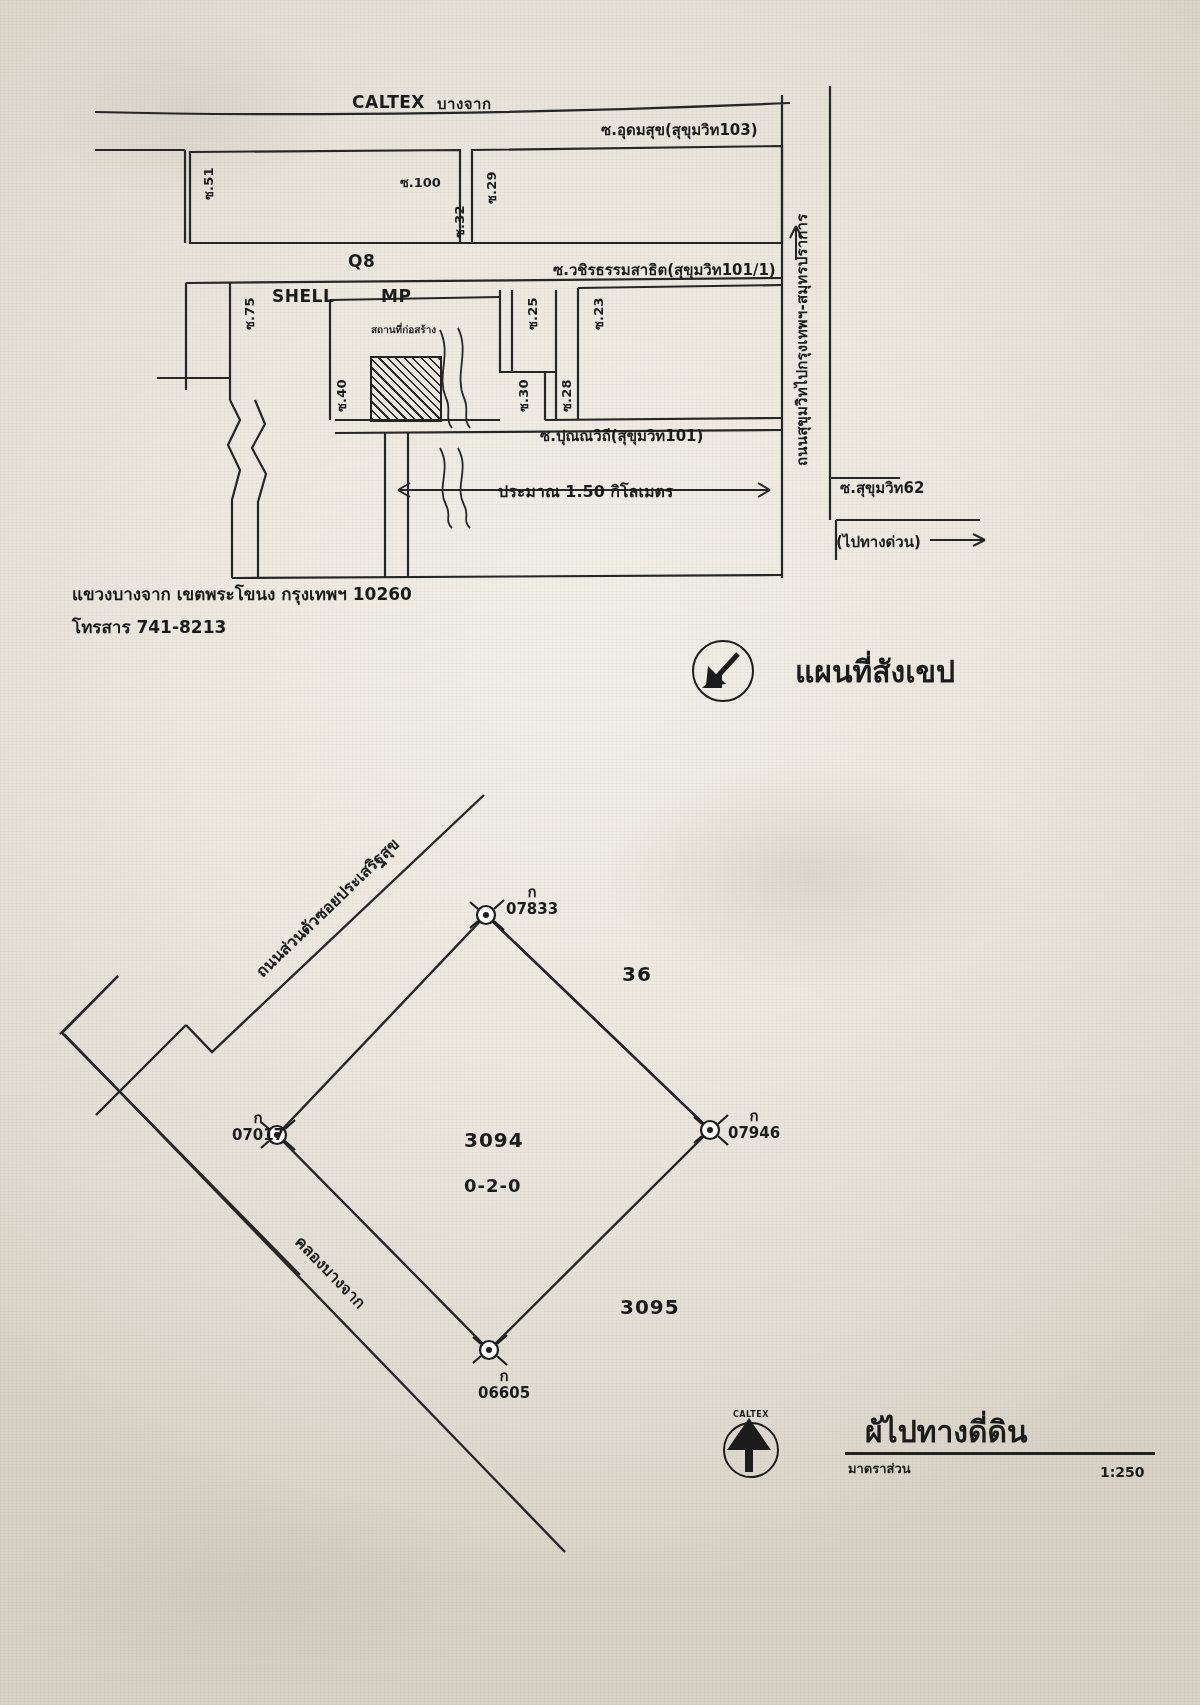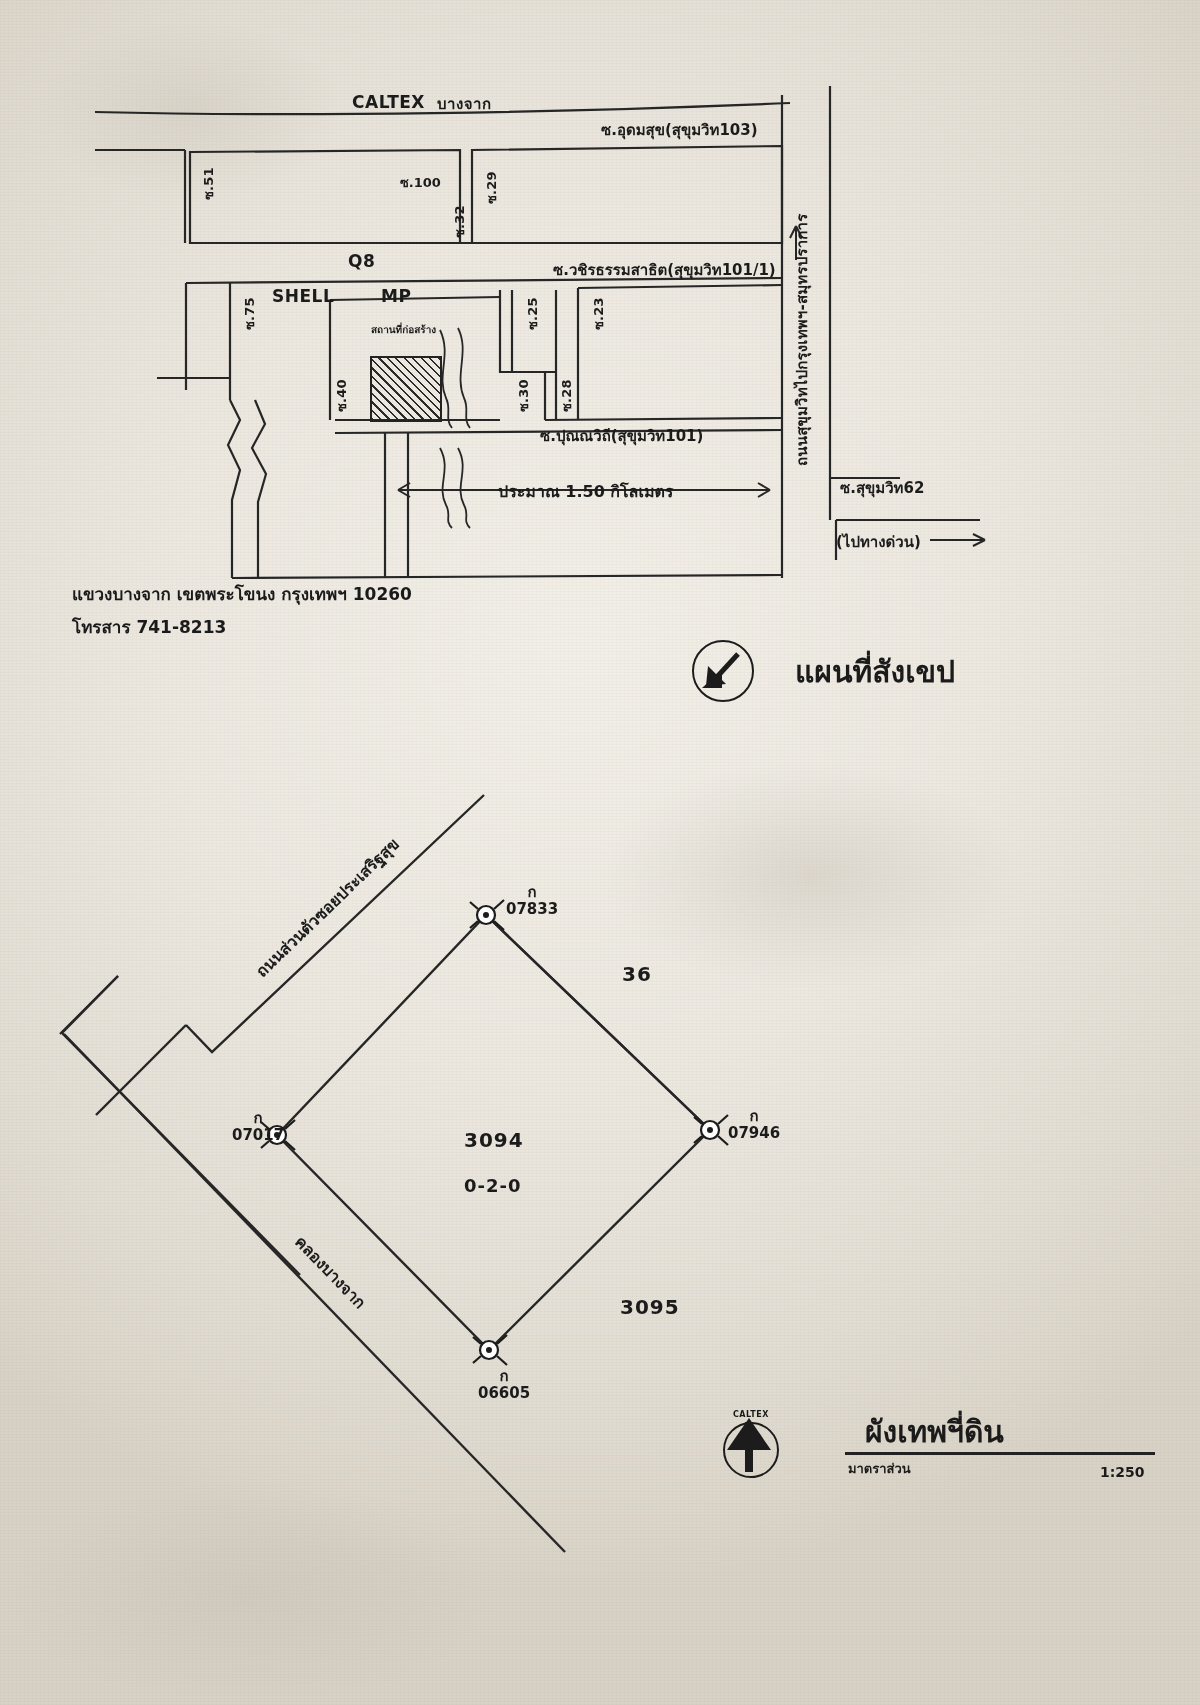--- a/index.html
+++ b/index.html
@@ -288,16 +288,16 @@
 
 <div id="compass-bot">
   <div class="nlbl">CALTEX</div>
   <div class="ring"></div>
   <svg width="56" height="62" viewBox="0 0 56 62" style="position:absolute;left:0;top:0;">
     <path d="M26,6 L4,38 L48,38 Z" fill="#1c1c1c"></path>
     <rect x="22" y="10" width="8" height="50" fill="#1c1c1c"></rect>
   </svg>
 </div>
 
-<div id="bottomtitle" class="ink th">ผังเทพฯี่ดิน</div>
+<div id="bottomtitle" class="ink th">ผัไปทางดี่ดิน</div>
 <div id="titlerule"></div>
 <div id="scalelbl" class="ink th">มาตราส่วน</div>
 <div id="scaleval" class="ink">1:250</div>
 
 </body></html>

